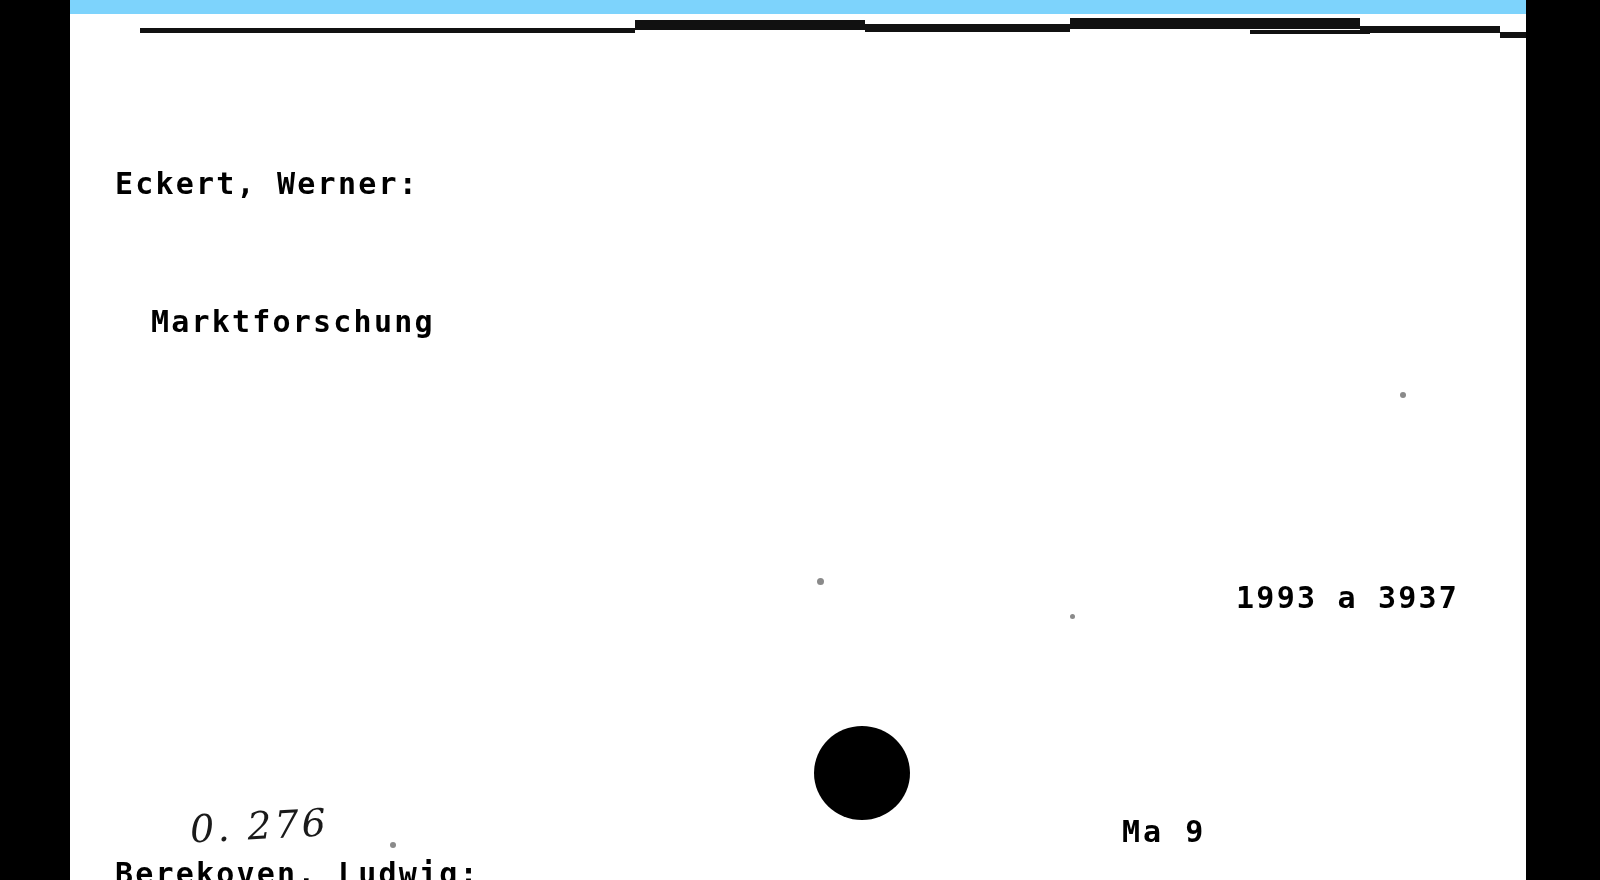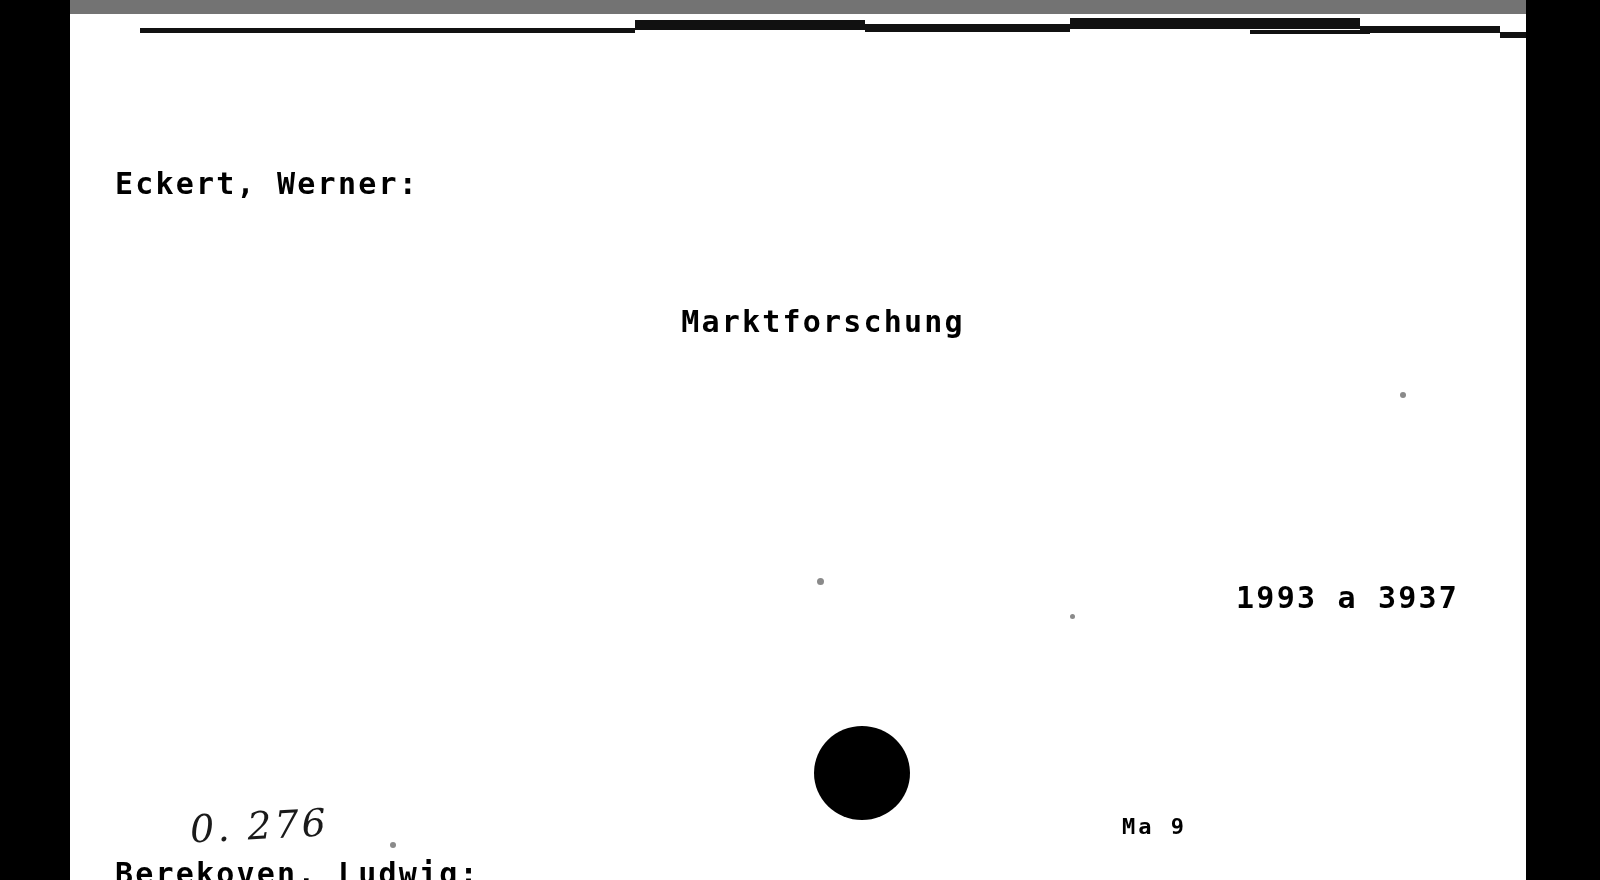--- a/index.html
+++ b/index.html
@@ -13,21 +13,21 @@
     overflow: hidden;
     font-family: "DejaVu Sans Mono", monospace;
   }
 
   #card-scan {
     position: absolute;
     left: 0;
     top: 0;
     width: 1600px;
     height: 880px;
-    background: #737373;
+    background: #7dd3fc;
   }
 
   
   #card-surface {
     position: absolute;
     left: 70px;
     top: 14px;
     width: 1456px;
     height: 866px;
     background: #ffffff;
@@ -67,21 +67,21 @@
     width: 1380px;
     color: #000000;
     font-size: 30px;
     line-height: 46px;
     letter-spacing: 2.2px;
     font-weight: 700;
     white-space: pre;
   }
 
   .line { display: block; white-space: pre; }
-  .indent-1 { padding-left: 36px; text-align: center; }
+  .indent-1 { padding-left: 36px; }
   .blank { display: block; height: 46px; }
 
   .shelfmark-line {
     display: block;
     text-align: right;
     padding-right: 36px;
   }
 
   
   .ink-blob {
@@ -105,21 +105,21 @@
     color: #1a1a1a;
     letter-spacing: 3px;
     transform: rotate(-3deg);
   }
 
   
   .location-code {
     position: absolute;
     left: 1052px;
     top: 800px;
-    font-size: 22px;
+    font-size: 30px;
     font-weight: 700;
     letter-spacing: 3px;
     color: #000000;
   }
 
   
   .speck {
     position: absolute;
     background: #8a8a8a;
     border-radius: 50%;

